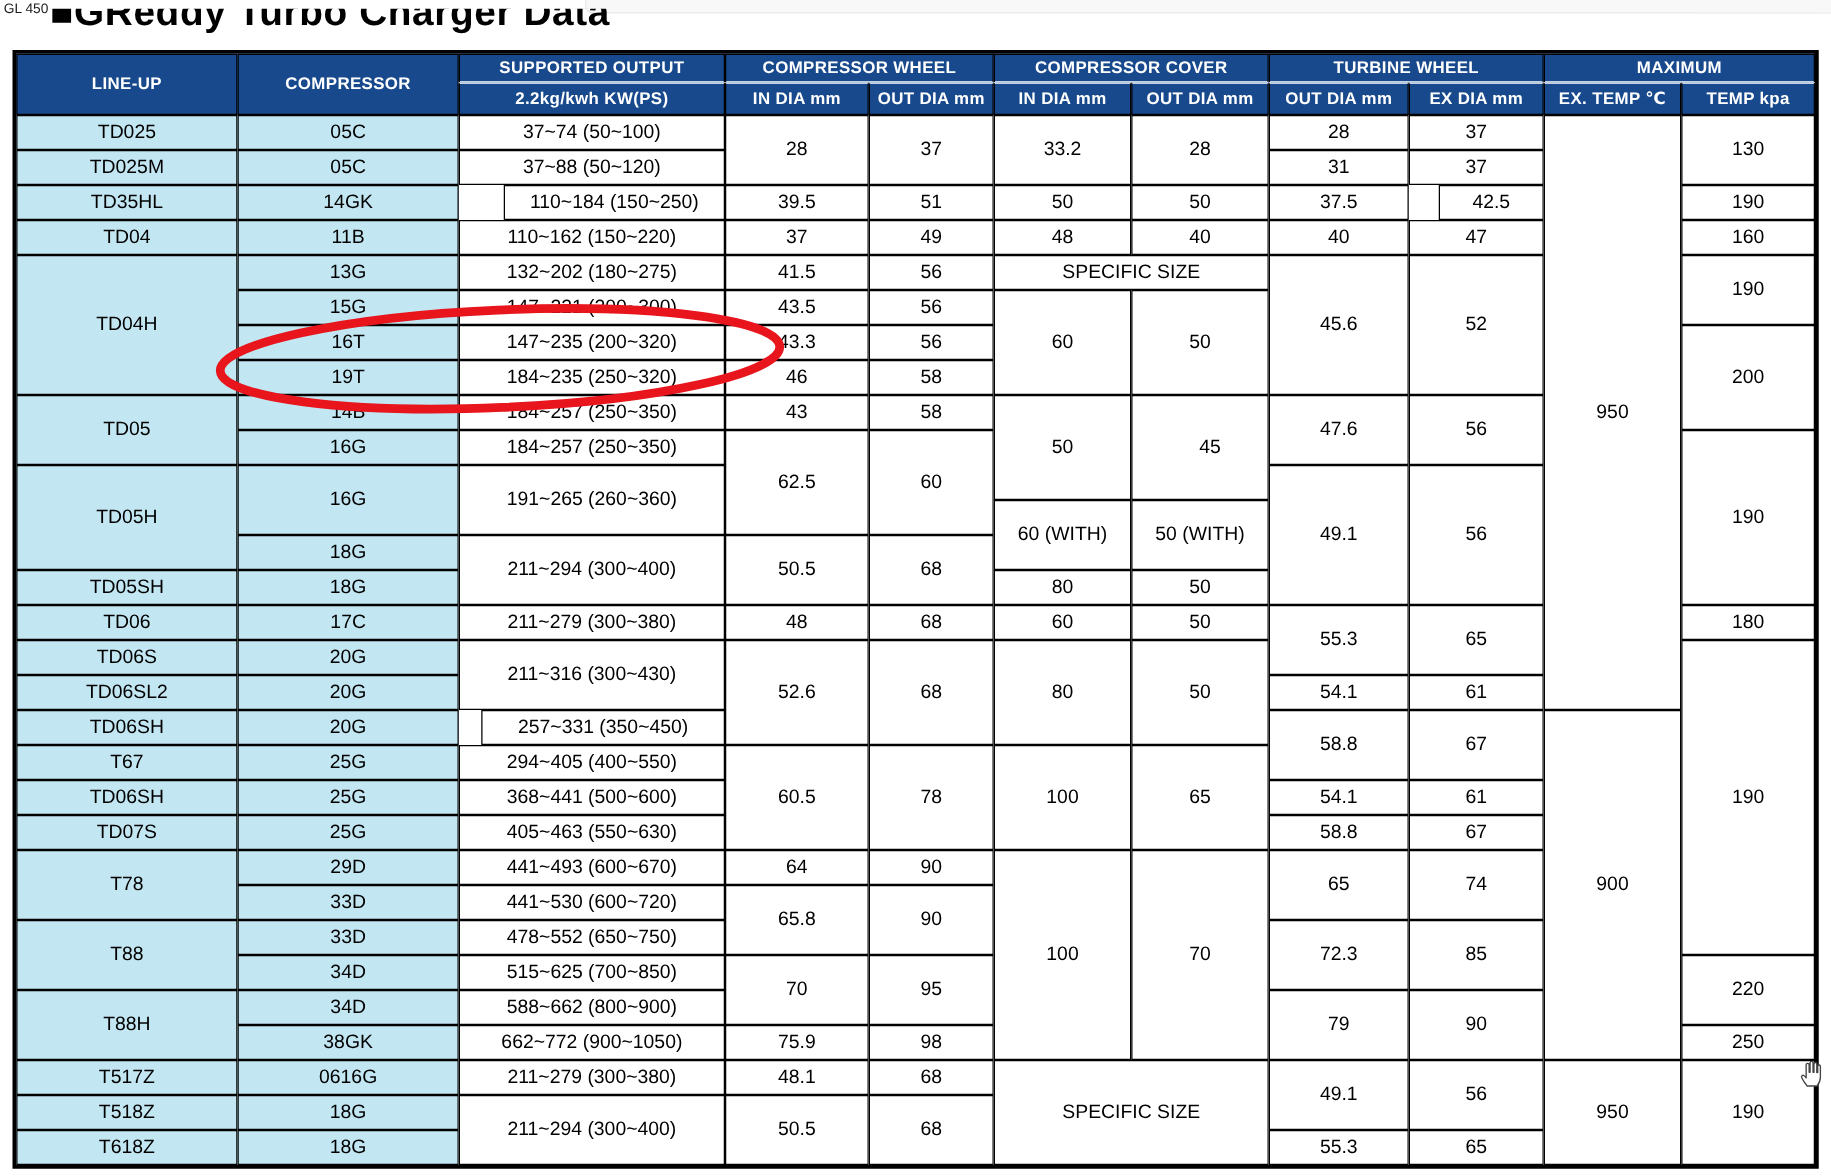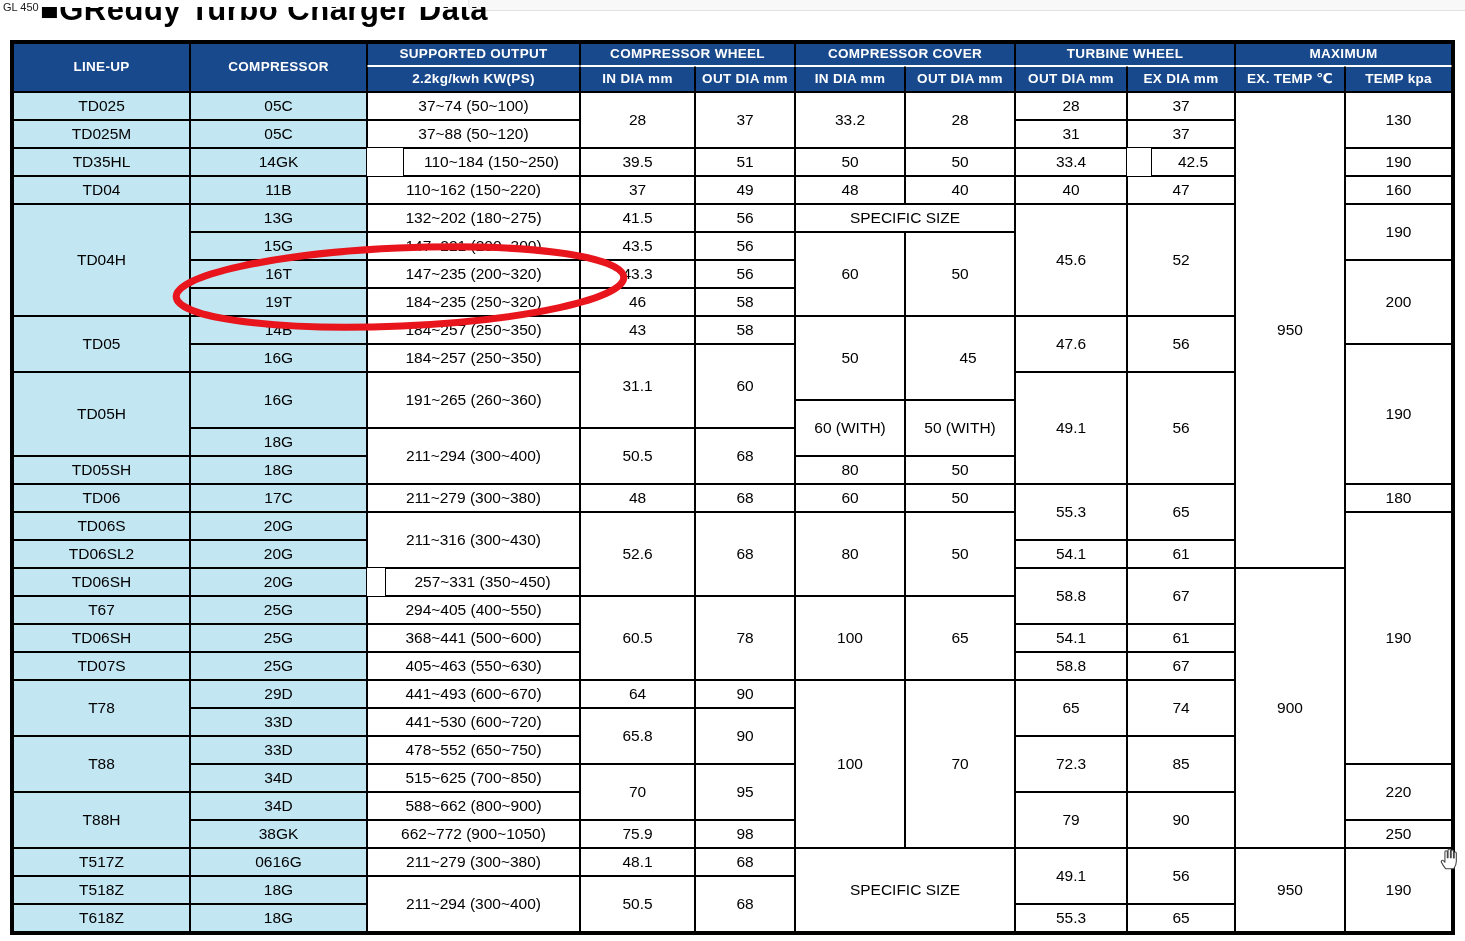--- a/index.html
+++ b/index.html
@@ -161,21 +161,21 @@
     <div class="cell" style="grid-area: 30 / 3 / span 1 / span 1;">211~279 (300~380)</div>
     <div class="cell" style="grid-area: 31 / 3 / span 2 / span 1;">211~294 (300~400)</div>
     <div class="cell" style="grid-area: 3 / 4 / span 2 / span 1;">28</div>
     <div class="cell" style="grid-area: 5 / 4 / span 1 / span 1;">39.5</div>
     <div class="cell" style="grid-area: 6 / 4 / span 1 / span 1;">37</div>
     <div class="cell" style="grid-area: 7 / 4 / span 1 / span 1;">41.5</div>
     <div class="cell" style="grid-area: 8 / 4 / span 1 / span 1;">43.5</div>
     <div class="cell" style="grid-area: 9 / 4 / span 1 / span 1; text-align: right;">43.3</div>
     <div class="cell" style="grid-area: 10 / 4 / span 1 / span 1;">46</div>
     <div class="cell" style="grid-area: 11 / 4 / span 1 / span 1;">43</div>
-    <div class="cell" style="grid-area: 12 / 4 / span 3 / span 1;">31.1</div>
+    <div class="cell" style="grid-area: 12 / 4 / span 3 / span 1;">62.5</div>
     <div class="cell" style="grid-area: 15 / 4 / span 2 / span 1;">50.5</div>
     <div class="cell" style="grid-area: 17 / 4 / span 1 / span 1;">48</div>
     <div class="cell" style="grid-area: 18 / 4 / span 3 / span 1;">52.6</div>
     <div class="cell" style="grid-area: 21 / 4 / span 3 / span 1;">60.5</div>
     <div class="cell" style="grid-area: 24 / 4 / span 1 / span 1;">64</div>
     <div class="cell" style="grid-area: 25 / 4 / span 2 / span 1;">65.8</div>
     <div class="cell" style="grid-area: 27 / 4 / span 2 / span 1;">70</div>
     <div class="cell" style="grid-area: 29 / 4 / span 1 / span 1;">75.9</div>
     <div class="cell" style="grid-area: 30 / 4 / span 1 / span 1;">48.1</div>
     <div class="cell" style="grid-area: 31 / 4 / span 2 / span 1;">50.5</div>
@@ -217,21 +217,21 @@
     <div class="cell" style="grid-area: 8 / 7 / span 3 / span 1;">50</div>
     <div class="cell" style="grid-area: 11 / 7 / span 3 / span 1; padding-left: 16px;">45</div>
     <div class="cell" style="grid-area: 14 / 7 / span 2 / span 1;">50 (WITH)</div>
     <div class="cell" style="grid-area: 16 / 7 / span 1 / span 1;">50</div>
     <div class="cell" style="grid-area: 17 / 7 / span 1 / span 1;">50</div>
     <div class="cell" style="grid-area: 18 / 7 / span 3 / span 1;">50</div>
     <div class="cell" style="grid-area: 21 / 7 / span 3 / span 1;">65</div>
     <div class="cell" style="grid-area: 24 / 7 / span 6 / span 1;">70</div>
     <div class="cell" style="grid-area: 3 / 8 / span 1 / span 1;">28</div>
     <div class="cell" style="grid-area: 4 / 8 / span 1 / span 1;">31</div>
-    <div class="cell" style="grid-area: 5 / 8 / span 1 / span 1;">33.4</div>
+    <div class="cell" style="grid-area: 5 / 8 / span 1 / span 1;">37.5</div>
     <div class="cell" style="grid-area: 6 / 8 / span 1 / span 1;">40</div>
     <div class="cell" style="grid-area: 7 / 8 / span 4 / span 1;">45.6</div>
     <div class="cell" style="grid-area: 11 / 8 / span 2 / span 1;">47.6</div>
     <div class="cell" style="grid-area: 13 / 8 / span 4 / span 1;">49.1</div>
     <div class="cell" style="grid-area: 17 / 8 / span 2 / span 1;">55.3</div>
     <div class="cell" style="grid-area: 19 / 8 / span 1 / span 1;">54.1</div>
     <div class="cell" style="grid-area: 20 / 8 / span 2 / span 1;">58.8</div>
     <div class="cell" style="grid-area: 22 / 8 / span 1 / span 1;">54.1</div>
     <div class="cell" style="grid-area: 23 / 8 / span 1 / span 1;">58.8</div>
     <div class="cell" style="grid-area: 24 / 8 / span 2 / span 1;">65</div>

